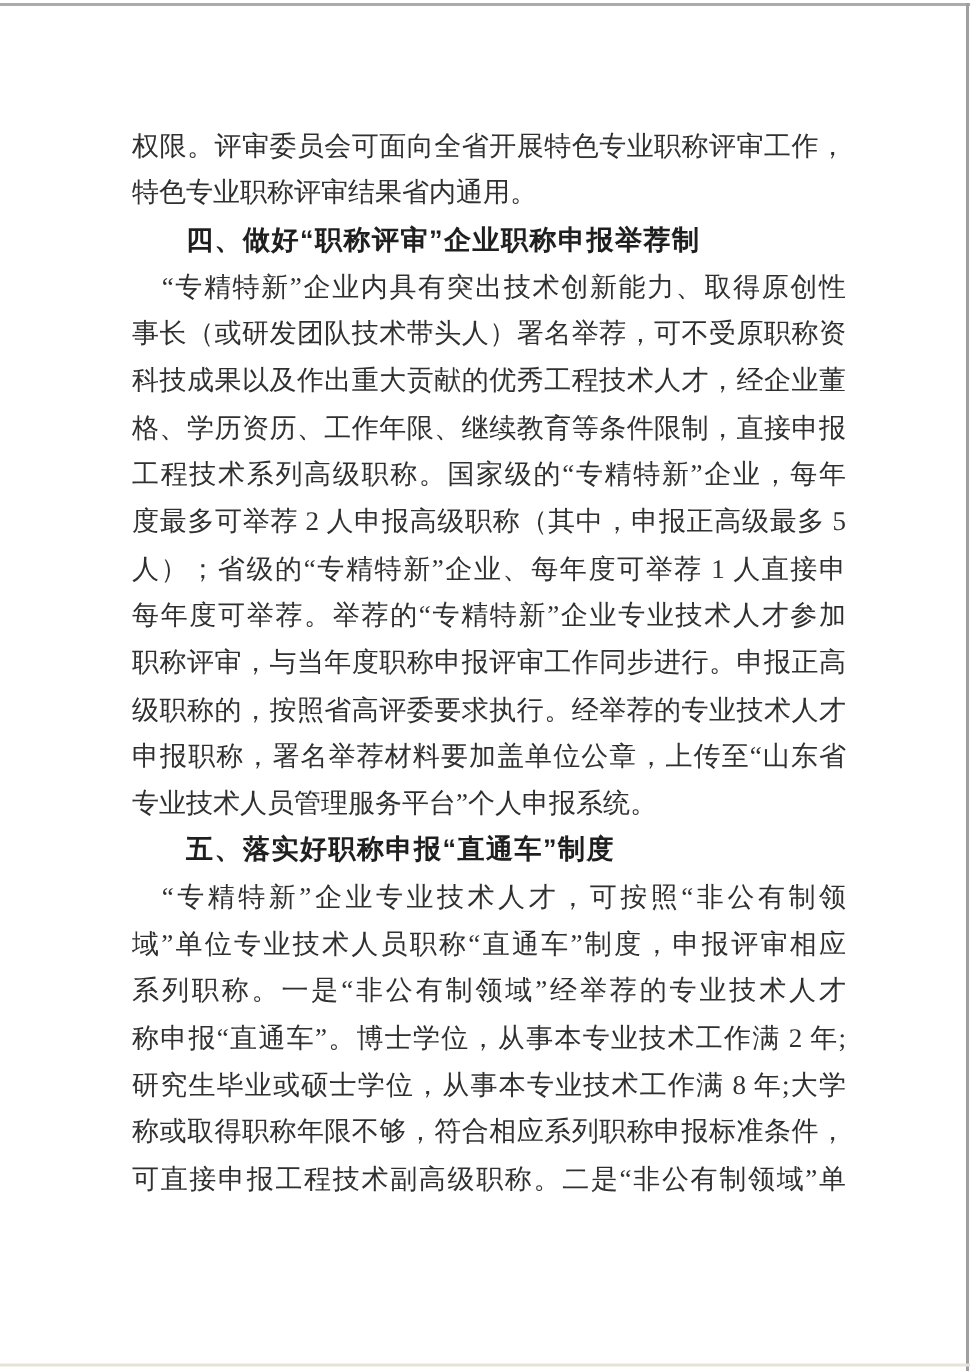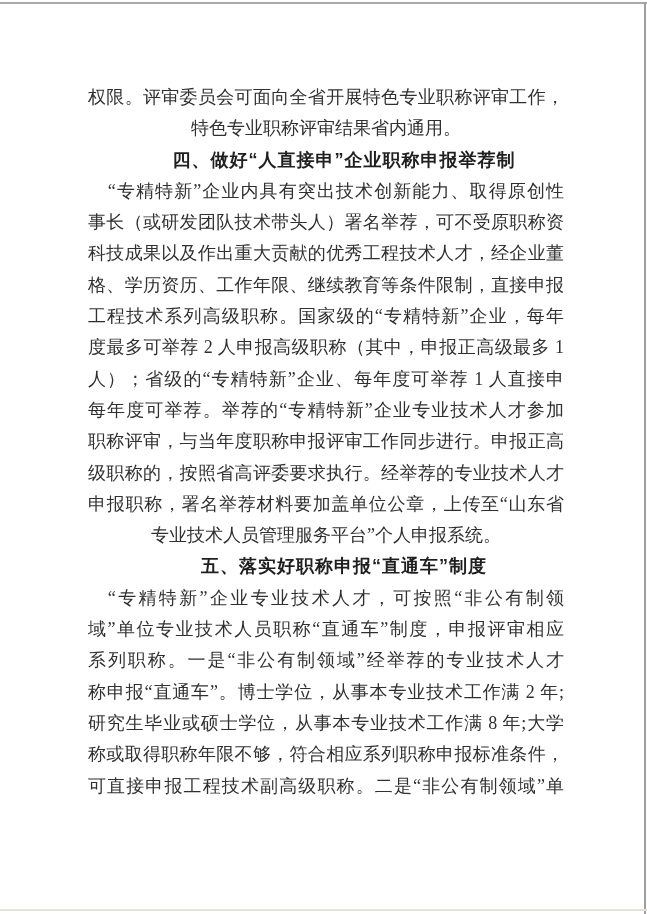--- a/index.html
+++ b/index.html
@@ -47,21 +47,21 @@
     left: 88px;
     top: 82px;
     width: 476px;
   }
   .line {
     height: 31.3px;
     line-height: 31.3px;
     font-size: 18px;
     color: var(--text);
     white-space: nowrap;
-    text-align: center;
+    text-align: left;
   }
   .line.fill {
     white-space: normal;
     text-align: justify;
     text-align-last: justify;
   }
   .line.heading {
     font-family: "Liberation Sans", sans-serif;
     font-weight: bold;
     color: var(--heading_text);
@@ -73,27 +73,27 @@
 </head>
 <body>
 
 <div class="page">
   <div class="border-top"></div>
   <div class="border-right"></div>
   <div class="border-bottom"></div>
   <div class="text-block">
       <div class="line body fill">权限。评审委员会可面向全省开展特色专业职称评审工作，</div>
       <div class="line body">特色专业职称评审结果省内通用。</div>
-      <div class="line heading ind-full">四、做好“人直接申”企业职称申报举荐制</div>
+      <div class="line heading ind-full">四、做好“职称评审”企业职称申报举荐制</div>
       <div class="line body fill ind-q">“专精特新”企业内具有突出技术创新能力、取得原创性</div>
       <div class="line body fill">事长（或研发团队技术带头人）署名举荐，可不受原职称资</div>
       <div class="line body fill">科技成果以及作出重大贡献的优秀工程技术人才，经企业董</div>
       <div class="line body fill">格、学历资历、工作年限、继续教育等条件限制，直接申报</div>
       <div class="line body fill">工程技术系列高级职称。国家级的“专精特新”企业，每年</div>
-      <div class="line body fill">度最多可举荐 2 人申报高级职称（其中，申报正高级最多 1</div>
+      <div class="line body fill">度最多可举荐 2 人申报高级职称（其中，申报正高级最多 5</div>
       <div class="line body fill">人）；省级的“专精特新”企业、每年度可举荐 1 人直接申</div>
       <div class="line body fill">每年度可举荐。举荐的“专精特新”企业专业技术人才参加</div>
       <div class="line body fill">职称评审，与当年度职称申报评审工作同步进行。申报正高</div>
       <div class="line body fill">级职称的，按照省高评委要求执行。经举荐的专业技术人才</div>
       <div class="line body fill">申报职称，署名举荐材料要加盖单位公章，上传至“山东省</div>
       <div class="line body">专业技术人员管理服务平台”个人申报系统。</div>
       <div class="line heading ind-full">五、落实好职称申报“直通车”制度</div>
       <div class="line body fill ind-q">“专精特新”企业专业技术人才，可按照“非公有制领</div>
       <div class="line body fill">域”单位专业技术人员职称“直通车”制度，申报评审相应</div>
       <div class="line body fill">系列职称。一是“非公有制领域”经举荐的专业技术人才</div>

